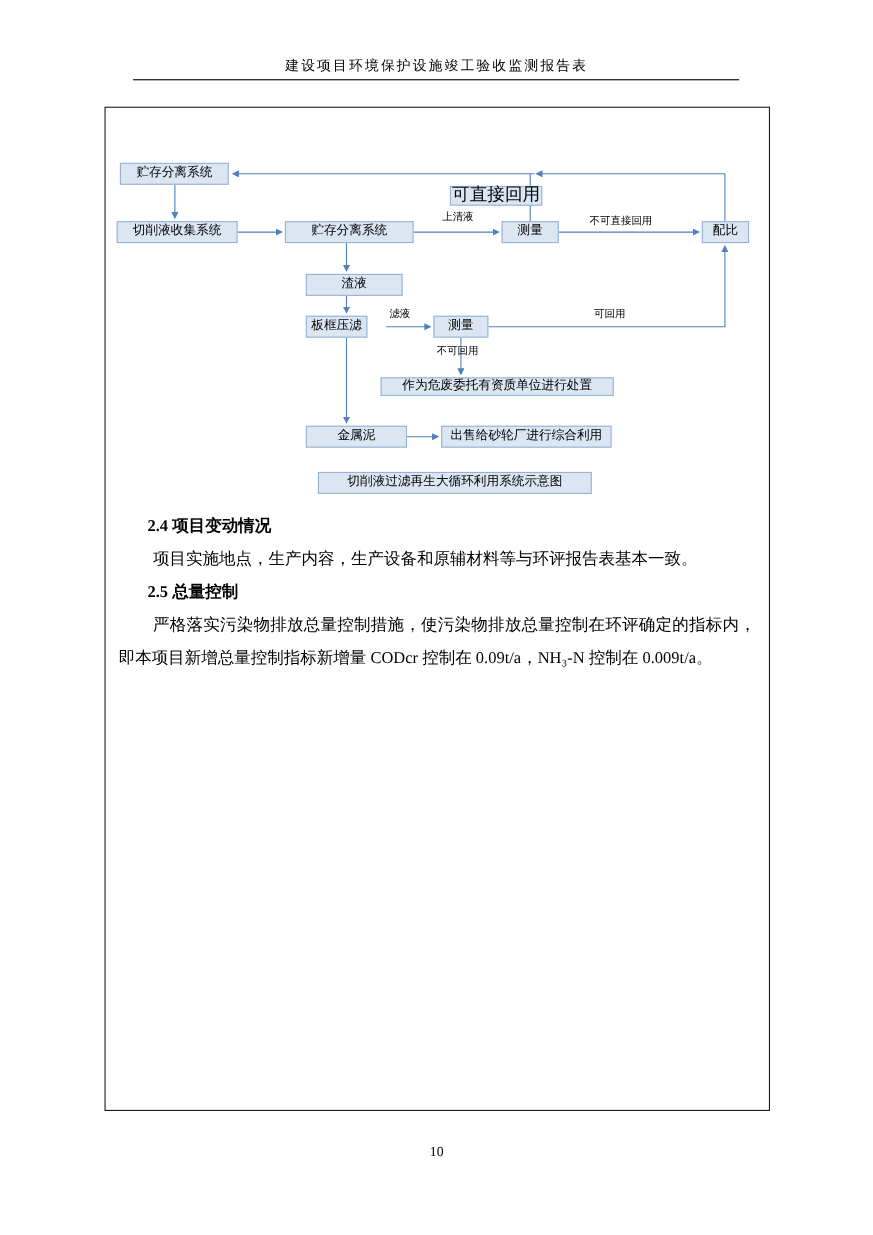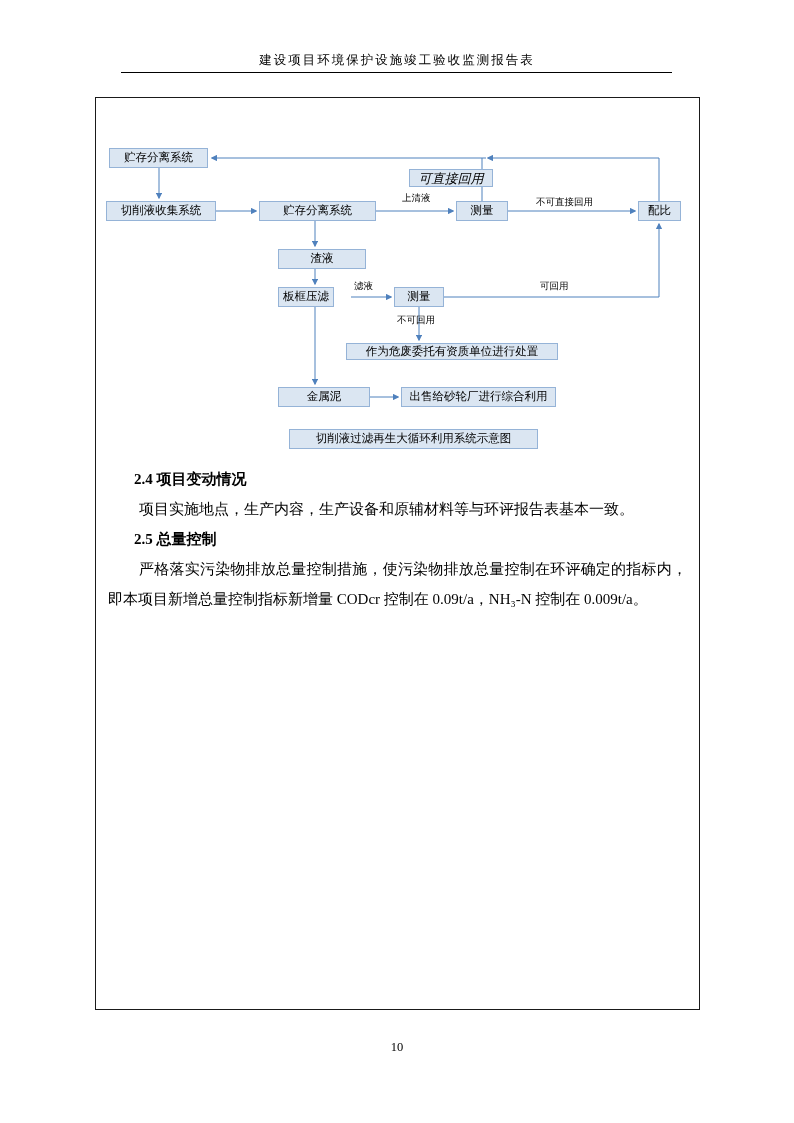--- a/index.html
+++ b/index.html
@@ -27,21 +27,21 @@
   }
 
   
   .flowchart { position:absolute; left:0; top:0; width:605px; height:365px; }
   .flowchart svg { position:absolute; left:0; top:0; }
   .fc-node {
     position:absolute; background:#dbe6f2; border:1px solid #95b3d7;
     display:flex; align-items:center; justify-content:center;
     font-size:11.5px; line-height:1; white-space:nowrap; color:#000;
   }
-  .fc-node.small { font-size:13px;font-style:italic; }
+  .fc-node.small { font-size:16px; }
   .fc-label {
     position:absolute; font-size:9.5px; line-height:1; white-space:nowrap; color:#000;
   }
 
   
   .text-block {
     position:absolute; left:12px; right:12px; top:366px;
     font-size:15px; line-height:30px; text-align:justify;
   }
   .sec-heading { font-weight:bold; text-align:left; text-indent:26px; }

